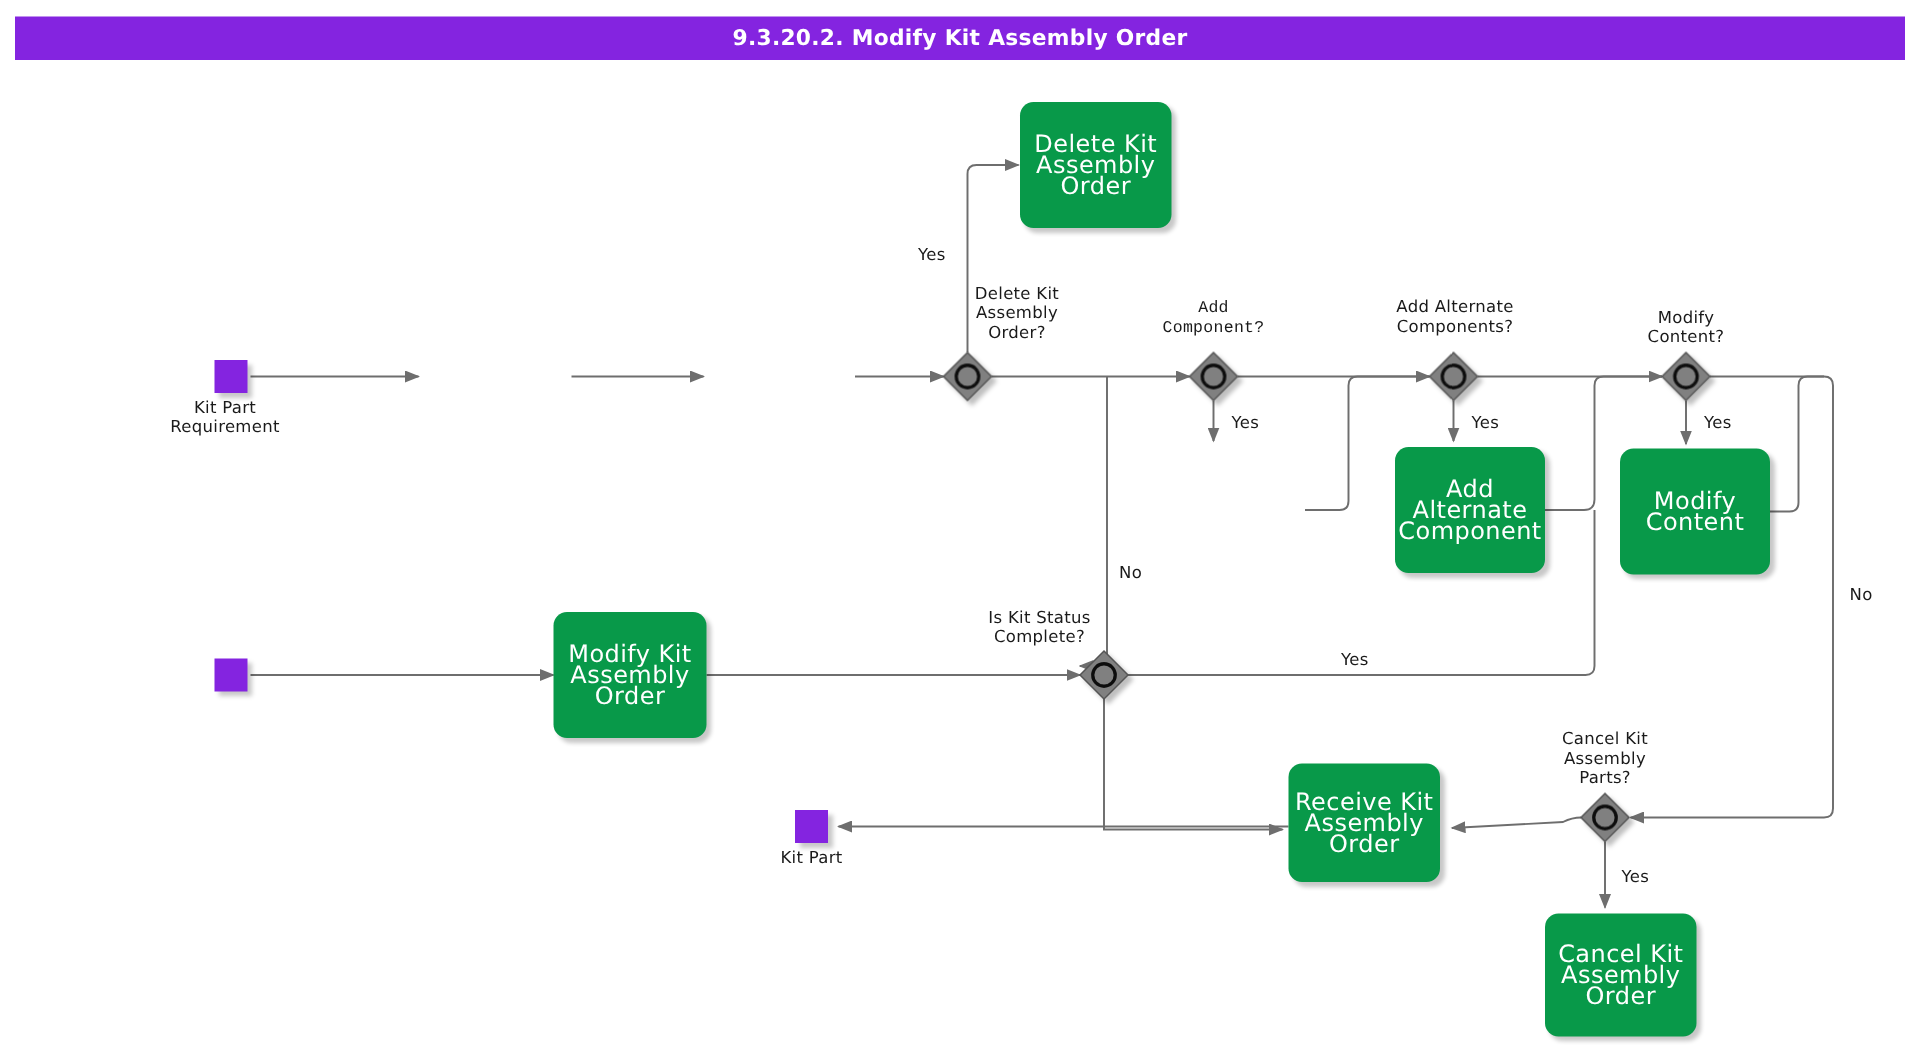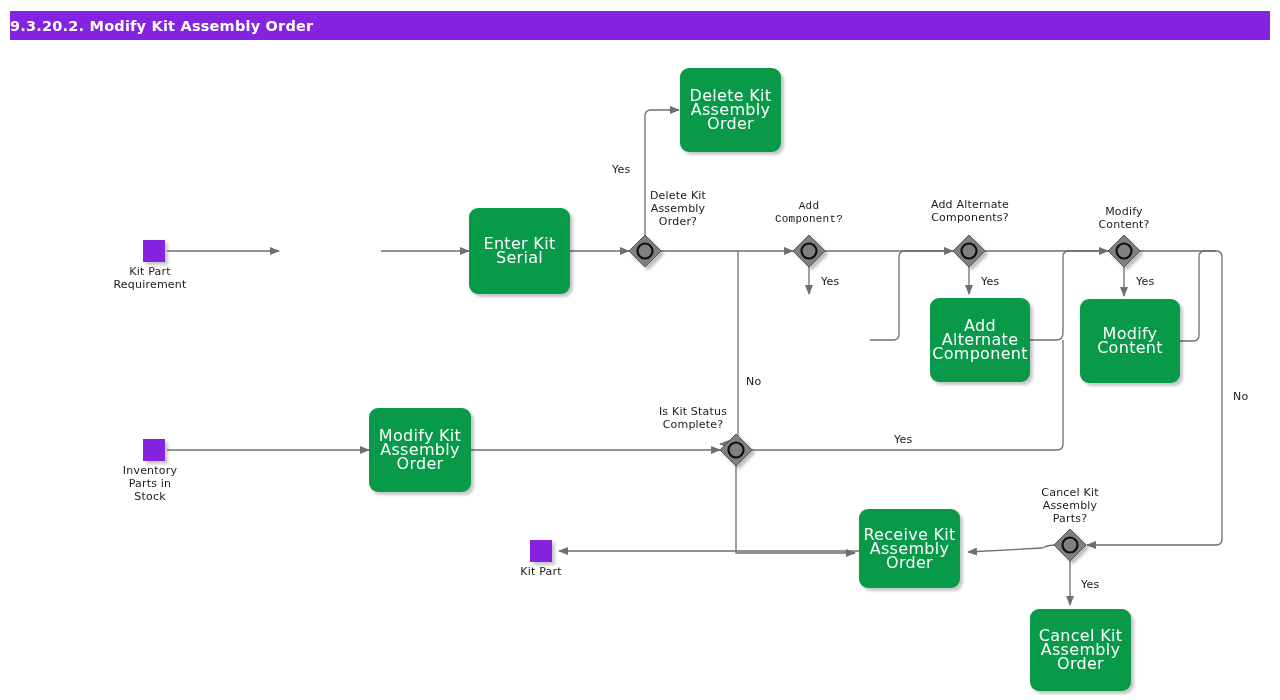--- a/index.html
+++ b/index.html
@@ -1,20 +1,20 @@
 <!DOCTYPE html>
 <html><head>
 <meta charset="utf-8">
 <style>
   html,body{margin:0;padding:0;background:#ffffff;}
   body{width:1280px;height:700px;position:relative;overflow:hidden;
        font-family:"DejaVu Sans", sans-serif;}
 
   #title-bar{position:absolute;left:10px;top:11px;width:1260px;height:29px;
-             background:#8424e0;display:flex;align-items:center;}
+             background:#8424e0;display:flex;align-items:center;justify-content:center;}
   #title-bar .t{color:#ffffff;font-size:14.5px;font-weight:bold;letter-spacing:.2px;}
 
   #canvas{position:absolute;left:0;top:0;width:1280px;height:700px;}
   svg.layer{position:absolute;left:0;top:0;width:1280px;height:700px;}
 
   .node{position:absolute;box-sizing:border-box;}
 
   .task{background:#089949;border-radius:9px;
         box-shadow:3px 3px 3px rgba(0,0,0,.22);
         display:flex;align-items:center;justify-content:center;text-align:center;}
@@ -108,31 +108,25 @@
       <use href="#gwshape" x="720" y="434"></use>
       <use href="#gwshape" x="1054" y="529"></use>
     </g>
   </svg>
 
   <div class="node dataobj" style="left:143px;top:240px;"></div>
   <div class="lbl" style="left:90px;top:265px;width:120px;">Kit Part
 Requirement</div>
 
   <div class="node dataobj" style="left:143px;top:439px;"></div>
-  <div class="lbl" style="left:90px;top:464px;width:120px;">Inventory
-Parts in
-Stock</div>
 
   <div class="node dataobj" style="left:530px;top:540px;"></div>
   <div class="lbl" style="left:481px;top:565px;width:120px;">Kit Part</div>
 
 
-  <div class="node task" style="left:469px;top:208px;width:101px;height:86px;">
-    <span>Enter Kit Serial</span>
-  </div>
 
   <div class="node task" style="left:680px;top:68px;width:101px;height:84px;">
     <span>Delete Kit
 Assembly Order</span>
   </div>
 
 
   <div class="node task" style="left:1080px;top:299px;width:100px;height:84px;">
     <span>Modify Content</span>
   </div>

